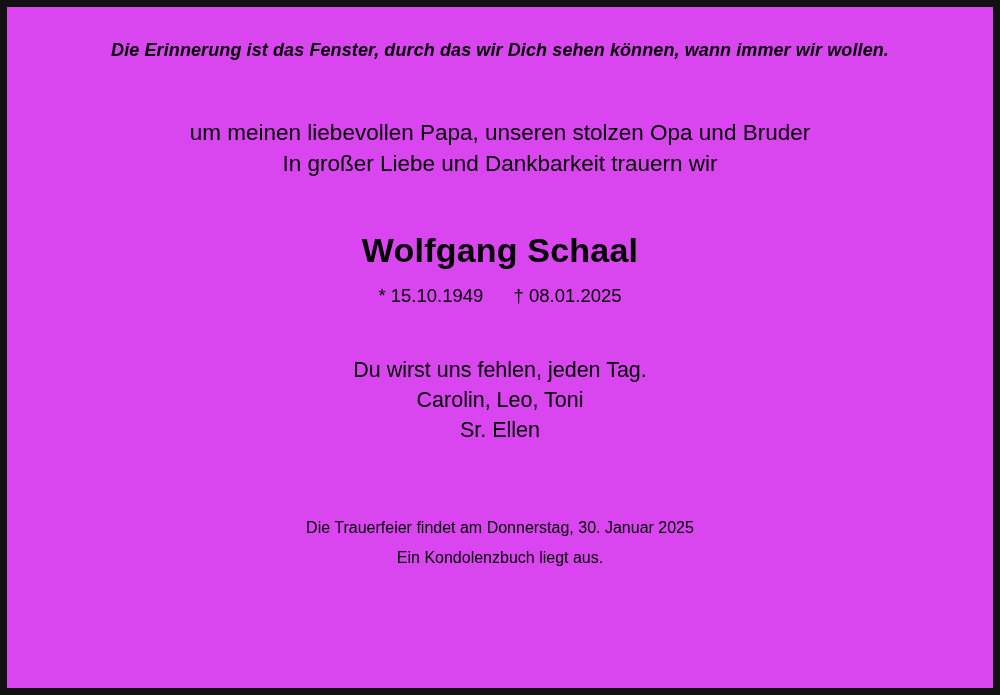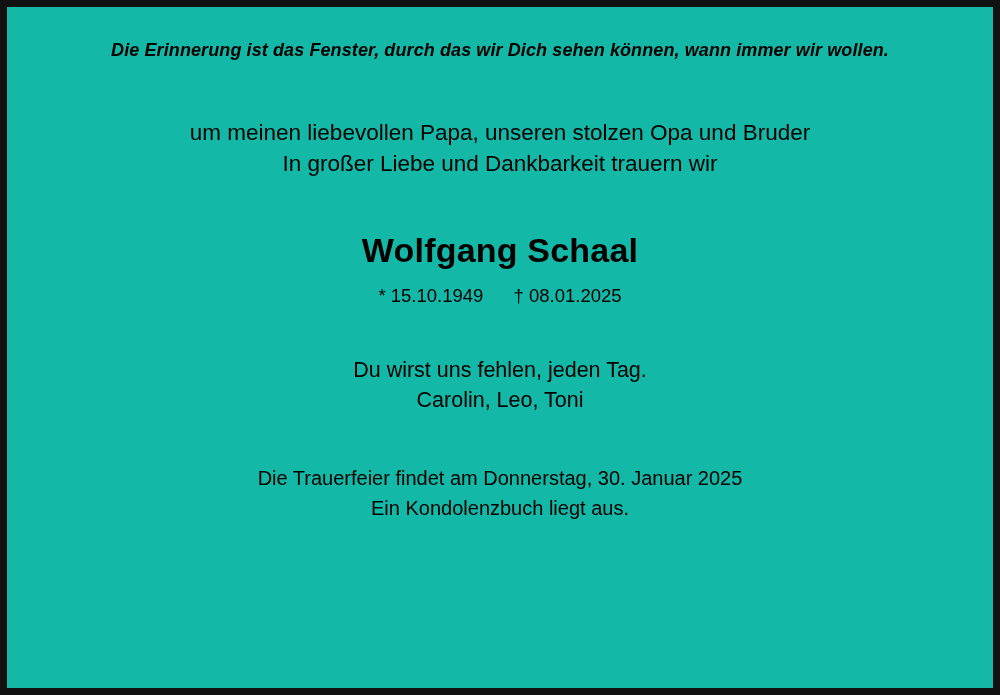--- a/index.html
+++ b/index.html
@@ -12,21 +12,21 @@
     height: 695px;
     font-family: "Liberation Sans", sans-serif;
     color: #000000;
     overflow: hidden;
   }
   .obituary {
     position: relative;
     width: 1000px;
     height: 695px;
     box-sizing: border-box;
-    background: #14b8a6;
+    background: #d946ef;
     border: 7px solid #111111;
     display: flex;
     flex-direction: column;
     align-items: flex-end;
   }
   .quote {
     margin-top: 33px;
     font-style: italic;
     font-weight: bold;
     font-size: 18px;
@@ -65,23 +65,23 @@
     margin-top: 48px;
     text-align: center;
     font-size: 21.5px;
     line-height: 30px;
     width: 100%;
   }
   .farewell .line {
     display: block;
   }
   .service {
-    margin-top: 48px;
+    margin-top: 68px;
     text-align: center;
-    font-size: 20px;
+    font-size: 16px;
     line-height: 30px;
     width: 100%;
   }
   .service .line {
     display: block;
   }
   .burial {
     margin-top: 26px;
     text-align: center;
     font-size: 21.5px;
@@ -104,20 +104,21 @@
   <div class="name">Wolfgang Schaal</div>
 
   <div class="dates">
     <span class="birth">* 15.10.1949</span>
     <span class="death">† 08.01.2025</span>
   </div>
 
   <div class="farewell">
     <span class="line">Du wirst uns fehlen, jeden Tag.</span>
     <span class="line">Carolin, Leo, Toni</span>
+    <span class="line">Sr. Ellen</span>
   </div>
 
   <div class="service">
     <span class="line">Die Trauerfeier findet am Donnerstag, 30. Januar 2025</span>
     <span class="line">Ein Kondolenzbuch liegt aus.</span>
   </div>
 
 
 </div>
 

